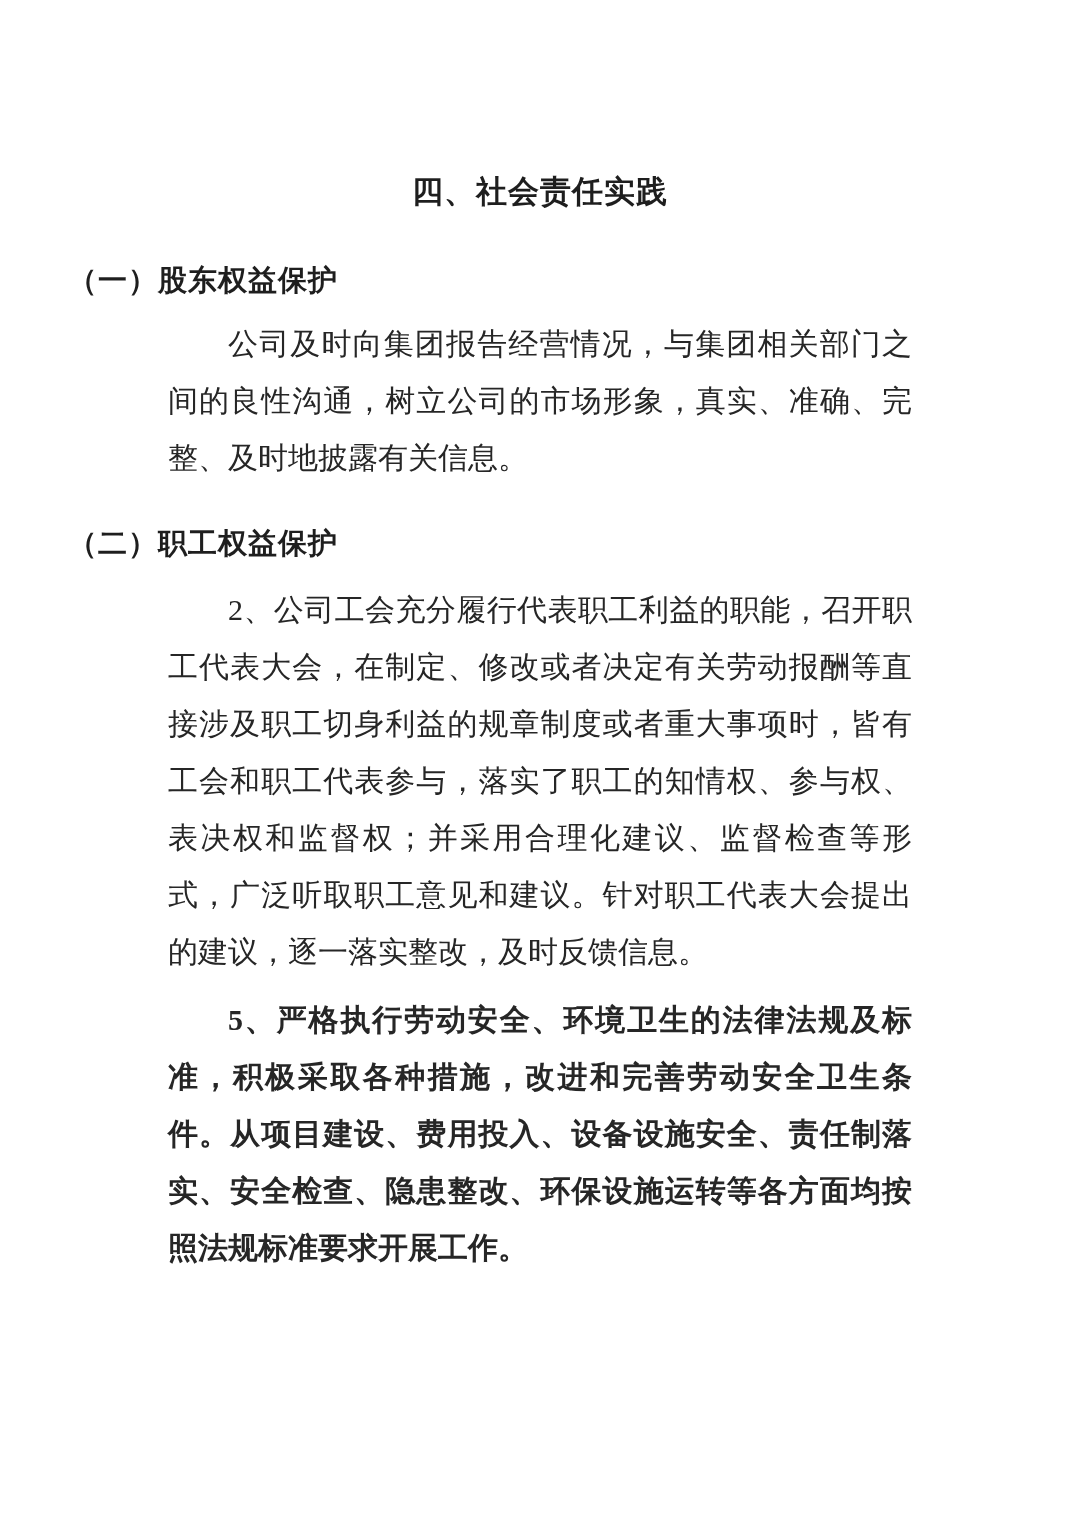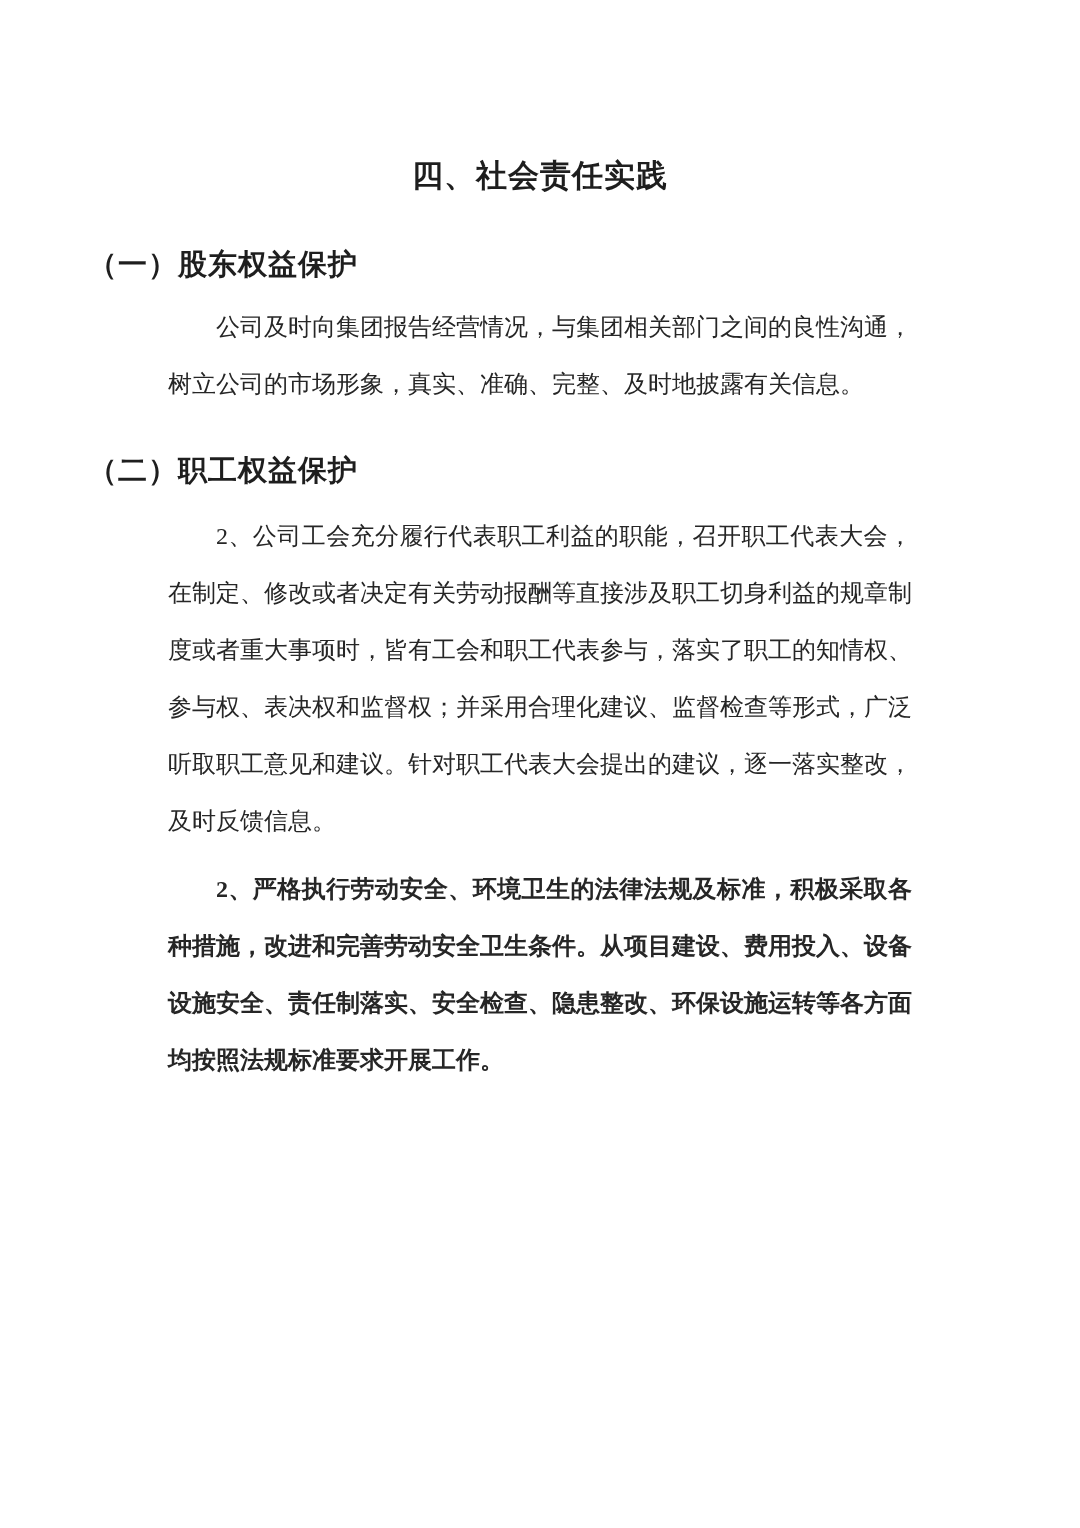--- a/index.html
+++ b/index.html
@@ -4,55 +4,55 @@
 <style>
   html, body {
     margin: 0;
     padding: 0;
     background: #ffffff;
   }
   .page {
     position: relative;
     width: 1080px;
     height: 1272px;
-    margin: 0 auto;
+    margin: 16px auto;
     background: #ffffff;
     font-family: "Liberation Serif", "DejaVu Serif", serif;
     color: #222222;
     overflow: hidden;
   }
   .doc-title {
     margin: 0;
     padding-top: 158px;
     text-align: center;
     font-size: 31px;
     font-weight: bold;
     line-height: 36px;
     letter-spacing: 1px;
     color: #1e1e1e;
   }
   .sec-heading {
     margin: 0;
-    padding-left: 88px;
+    padding-left: 68px;
     font-size: 29px;
     font-weight: bold;
     line-height: 40px;
     letter-spacing: 1px;
     color: #1e1e1e;
   }
   .sec-heading.first {
     margin-top: 50px;
   }
   .sec-heading.second {
     margin-top: 40px;
     font-family: Liberation Mono, monospace;
   }
   .body-para {
     margin: 15px 168px 0 168px;
-    font-size: 24px;
+    font-size: 30px;
     line-height: 57px;
     text-indent: 2em;
     text-align: justify;
     text-justify: inter-ideograph;
     color: #262626;
     word-break: break-all;
   }
   .body-para + .body-para {
     margin-top: 11px;
     font-weight: bold;
@@ -77,17 +77,17 @@
 
   <h2 class="sec-heading first">（一）股东权益保护</h2>
 
   <p class="body-para">公司及时向集团报告经营情况，与集团相关部门之间的良性沟通，树立公司的市场形象，真实、准确、完整、及时地披露有关信息。</p>
 
   <h2 class="sec-heading second">（二）职工权益保护</h2>
 
 
   <p class="body-para">2、公司工会充分履行代表职工利益的职能，召开职工代表大会，在制定、修改或者决定有关劳动报酬等直接涉及职工切身利益的规章制度或者重大事项时，皆有工会和职工代表参与，落实了职工的知情权、参与权、表决权和监督权；并采用合理化建议、监督检查等形式，广泛听取职工意见和建议。针对职工代表大会提出的建议，逐一落实整改，及时反馈信息。</p>
 
-  <p class="body-para">2、严格执行劳动安全、环境卫生的法律法规及标准，积极采取各种措施，改进和完善劳动安全卫生条件。从项目建设、费用投入、设备设施安全、责任制落实、安全检查、隐患整改、环保设施运转等各方面均按照法规标准要求开展工作。</p>
+  <p class="body-para">5、严格执行劳动安全、环境卫生的法律法规及标准，积极采取各种措施，改进和完善劳动安全卫生条件。从项目建设、费用投入、设备设施安全、责任制落实、安全检查、隐患整改、环保设施运转等各方面均按照法规标准要求开展工作。</p>
 
   <div class="page-number">12</div>
 
 </div>
 
 </body></html>

